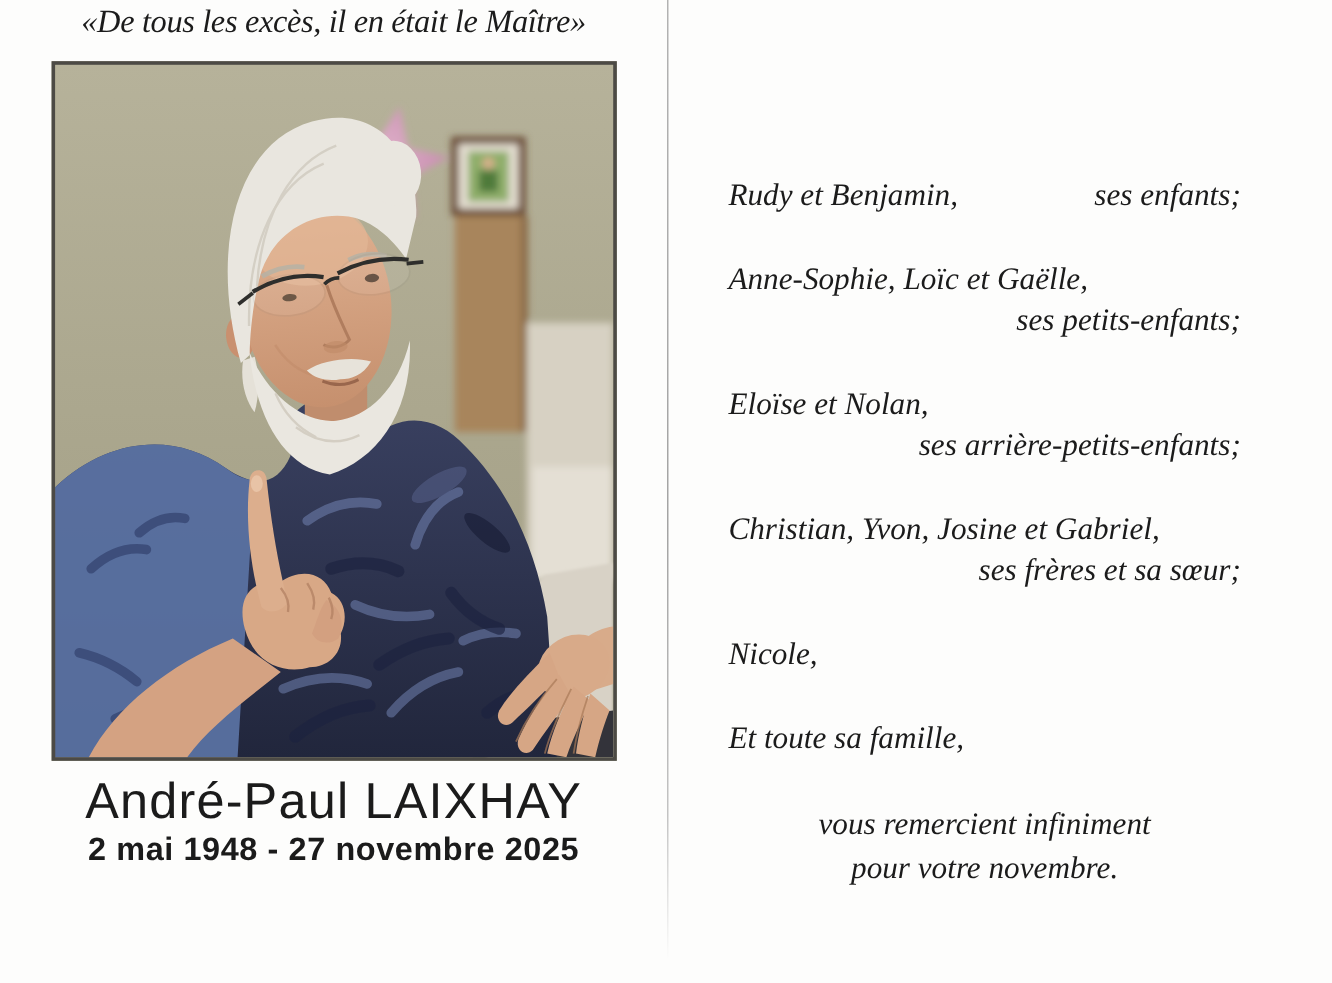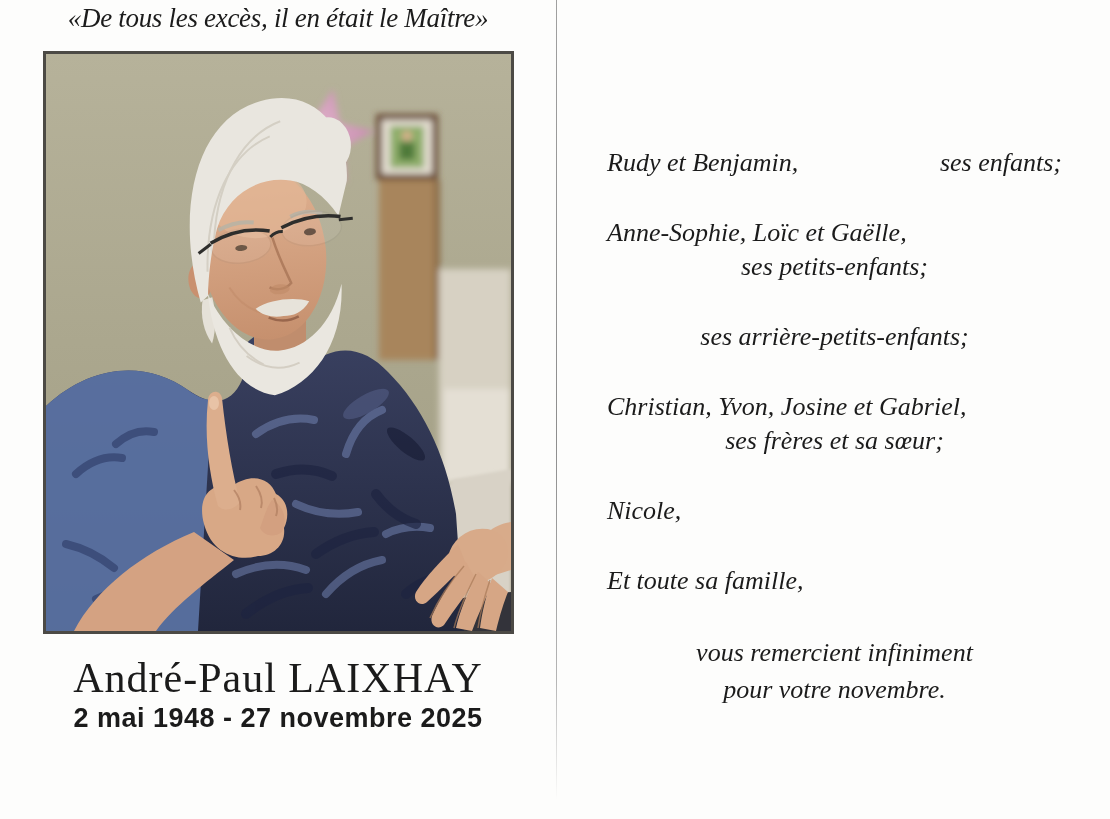--- a/index.html
+++ b/index.html
@@ -8,33 +8,33 @@
     background:#fdfdfc;color:#1b1b1b;
     font-family:"Liberation Serif", serif;
   }
   .left-panel{position:absolute;left:0;top:0;width:556px;height:819px;text-align:center;}
   .quote{font-style:italic;font-size:27px;letter-spacing:-0.3px;line-height:36px;}
   .photo{
     display:block;margin:15px auto 0;width:465px;height:577px;
     border:3px solid #4c4a45;line-height:0;background:#aaa78c;
   }
   .photo svg{display:block;}
-  .name{margin-top:22px;font-family:Liberation Serif, serif;font-size:42px;line-height:44px;letter-spacing:1px;}
+  .name{margin-top:12px;font-family:Liberation Sans, sans-serif;font-size:42px;line-height:44px;letter-spacing:1px;}
   .dates{margin-top:2px;font-family:"Liberation Sans",sans-serif;font-size:27px;line-height:32px;letter-spacing:0.5px;font-weight:bold;}
   .fold{
     position:absolute;left:556px;top:0;width:1px;height:800px;
     background:linear-gradient(to bottom,#a0a0a0 0%,#8e8e8e 55%,#b5b5b5 85%,rgba(190,190,190,0) 100%);
   }
   .right-panel{
     position:absolute;left:557px;top:0;width:553px;height:819px;box-sizing:border-box;
-    padding:146px 48px 0 50px;font-style:italic;font-size:26px;line-height:34px;
+    padding:146px 76px 0 50px;font-style:italic;font-size:26px;line-height:34px;
   }
   .row{margin-bottom:36px;}
   .row.inline{display:flex;justify-content:space-between;}
-  .row .rel{text-align:center;}
+  .row .rel{text-align:right;}
   .closing{margin-top:34px;text-align:center;line-height:37px;}
 </style>
 </head>
 <body>
 
 <div>
 
   <div class="left-panel">
     <div class="quote">«De tous les excès, il en était le Maître»</div>
 
@@ -215,20 +215,21 @@
       <span class="nm">Rudy et Benjamin,</span>
       <span class="rel">ses enfants;</span>
     </div>
 
     <div class="row stacked">
       <div class="nm">Anne-Sophie, Loïc et Gaëlle,</div>
       <div class="rel">ses petits-enfants;</div>
     </div>
 
     <div class="row stacked">
+      <div class="nm">Eloïse et Nolan,</div>
       <div class="rel">ses arrière-petits-enfants;</div>
     </div>
 
     <div class="row stacked">
       <div class="nm">Christian, Yvon, Josine et Gabriel,</div>
       <div class="rel">ses frères et sa sœur;</div>
     </div>
 
     <div class="row inline">
       <span class="nm">Nicole,</span>

